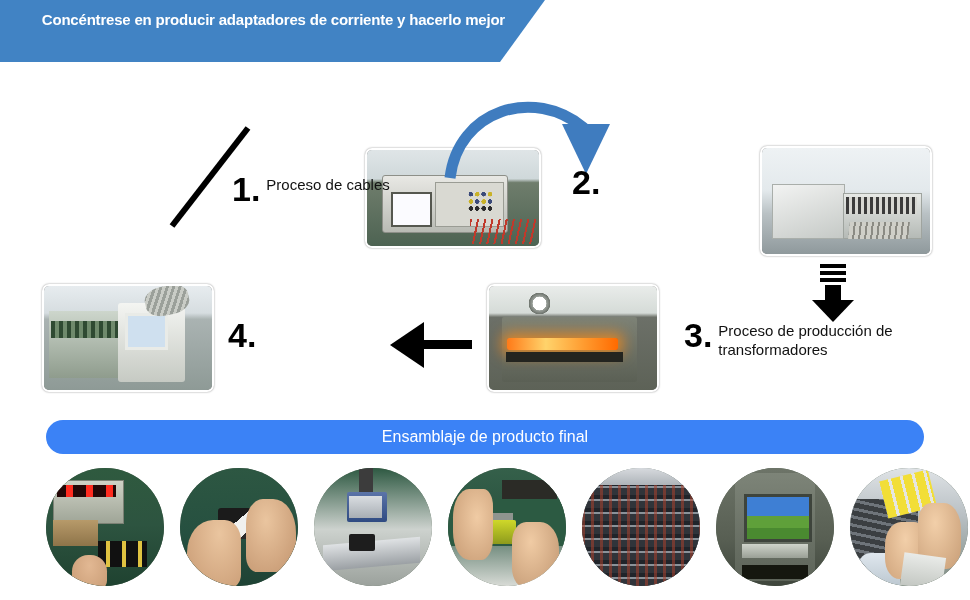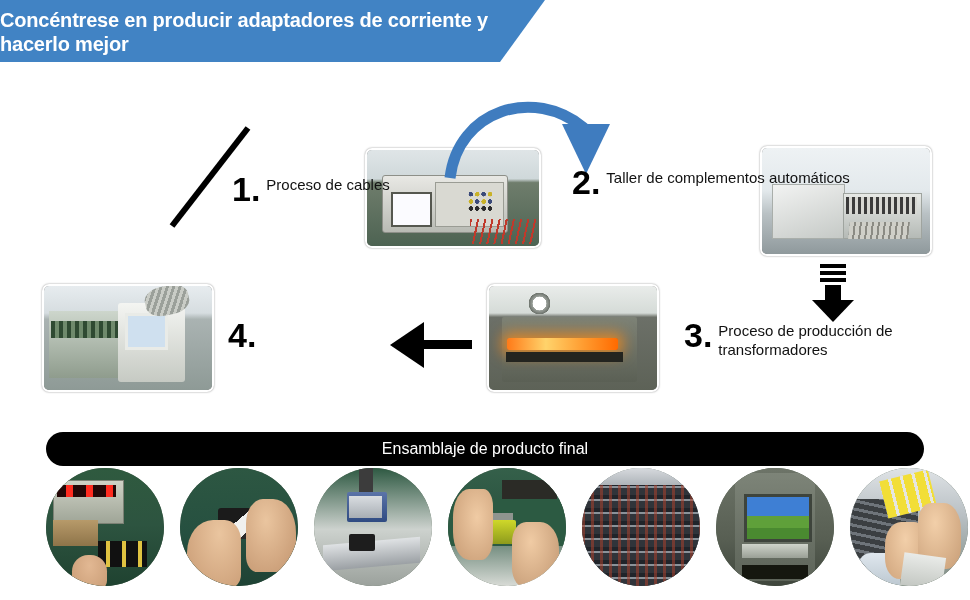--- a/index.html
+++ b/index.html
@@ -13,21 +13,21 @@
   
   .header{position:absolute;left:0;top:0;width:970px;height:70px;}
   .banner{
     position:absolute;left:0;top:0;width:545px;height:62px;
     background:#4183c4;
     -webkit-clip-path:polygon(0 0, 545px 0, 500px 62px, 0 62px);
     clip-path:polygon(0 0, 545px 0, 500px 62px, 0 62px);
   }
   .banner-text{
     position:absolute;left:0;top:8px;width:505px;
-    text-align:left;color:#fff;font-weight:bold;font-size:20px;line-height:24px;
+    text-align:right;color:#fff;font-weight:bold;font-size:15px;line-height:24px;
     letter-spacing:-0.2px;
   }
   .header-right{
     position:absolute;left:560px;top:9px;width:400px;
     font-size:17px;line-height:25px;color:#1a1a1a;
   }
 
   
   .proc-title{
     position:absolute;left:18px;top:140px;width:190px;
@@ -66,21 +66,21 @@
   .p4{left:42px;top:284px;width:168px;height:104px;}
 
   
   .curve-arrow{position:absolute;left:444px;top:84px;width:184px;height:98px;}
   .down-arrow{position:absolute;left:800px;top:262px;width:66px;height:62px;}
   .left-arrow{position:absolute;left:388px;top:318px;width:86px;height:54px;}
 
   
   .pill{
     position:absolute;left:46px;top:420px;width:878px;height:34px;
-    background:#000000;border-radius:17px;margin-top:12px;
+    background:#3b82f6;border-radius:17px;
   }
   .pill-text{
     position:absolute;left:0;top:0;width:878px;height:34px;
     line-height:34px;text-align:center;color:#fff;font-size:16px;
   }
 
   
   .circles{position:absolute;left:0;top:468px;width:970px;height:118px;}
   .circ{
     position:absolute;top:0;width:118px;height:118px;border-radius:50%;
@@ -303,21 +303,20 @@
     <rect x="30" y="22" width="54" height="9" fill="#000"></rect>
     <polygon points="2,27 36,4 36,50" fill="#000"></polygon>
   </svg>
 
   <div class="step step1">
     <div class="step-num">1.</div>
     <div class="step-label">Proceso de cables</div>
   </div>
   <div class="step step2">
     <div class="step-num">2.</div>
-    <div class="step-label">Taller de complementos automáticos</div>
   </div>
   <div class="step step3">
     <div class="step-num">3.</div>
     <div class="step-label">Proceso de producción de transformadores</div>
   </div>
   <div class="step step4">
     <div class="step-num">4.</div>
   </div>
 
   <div class="pill">

